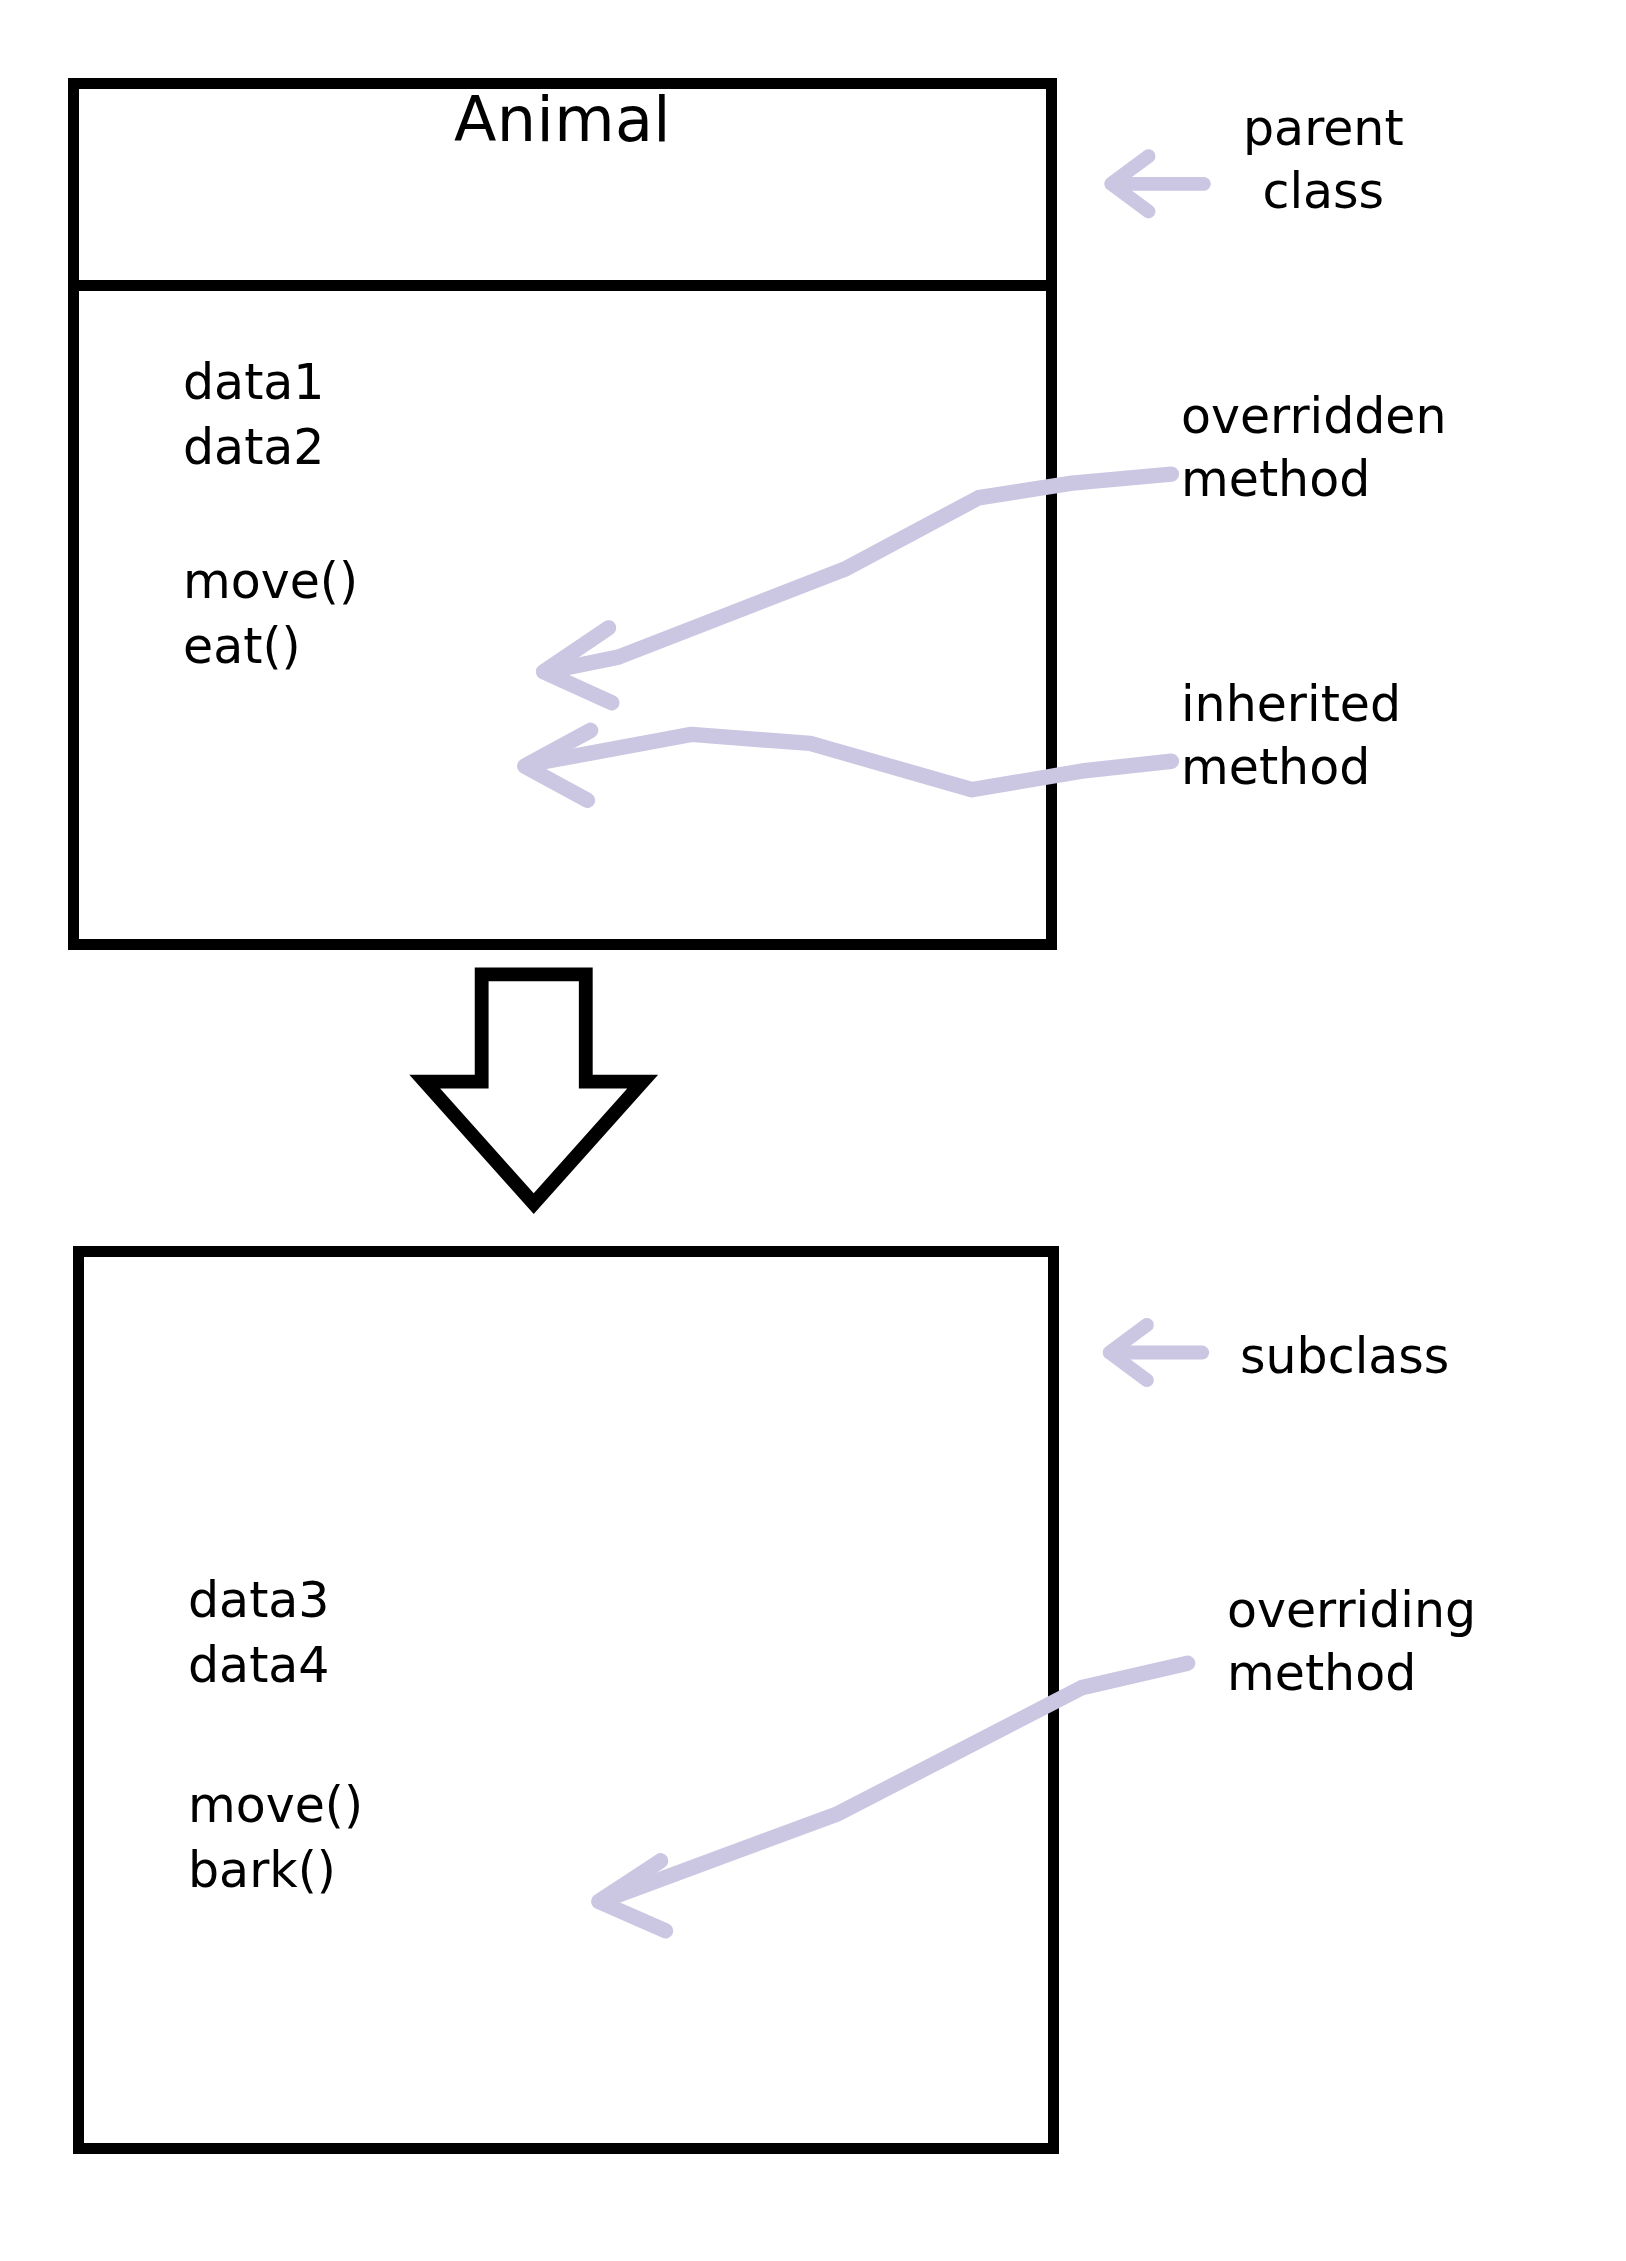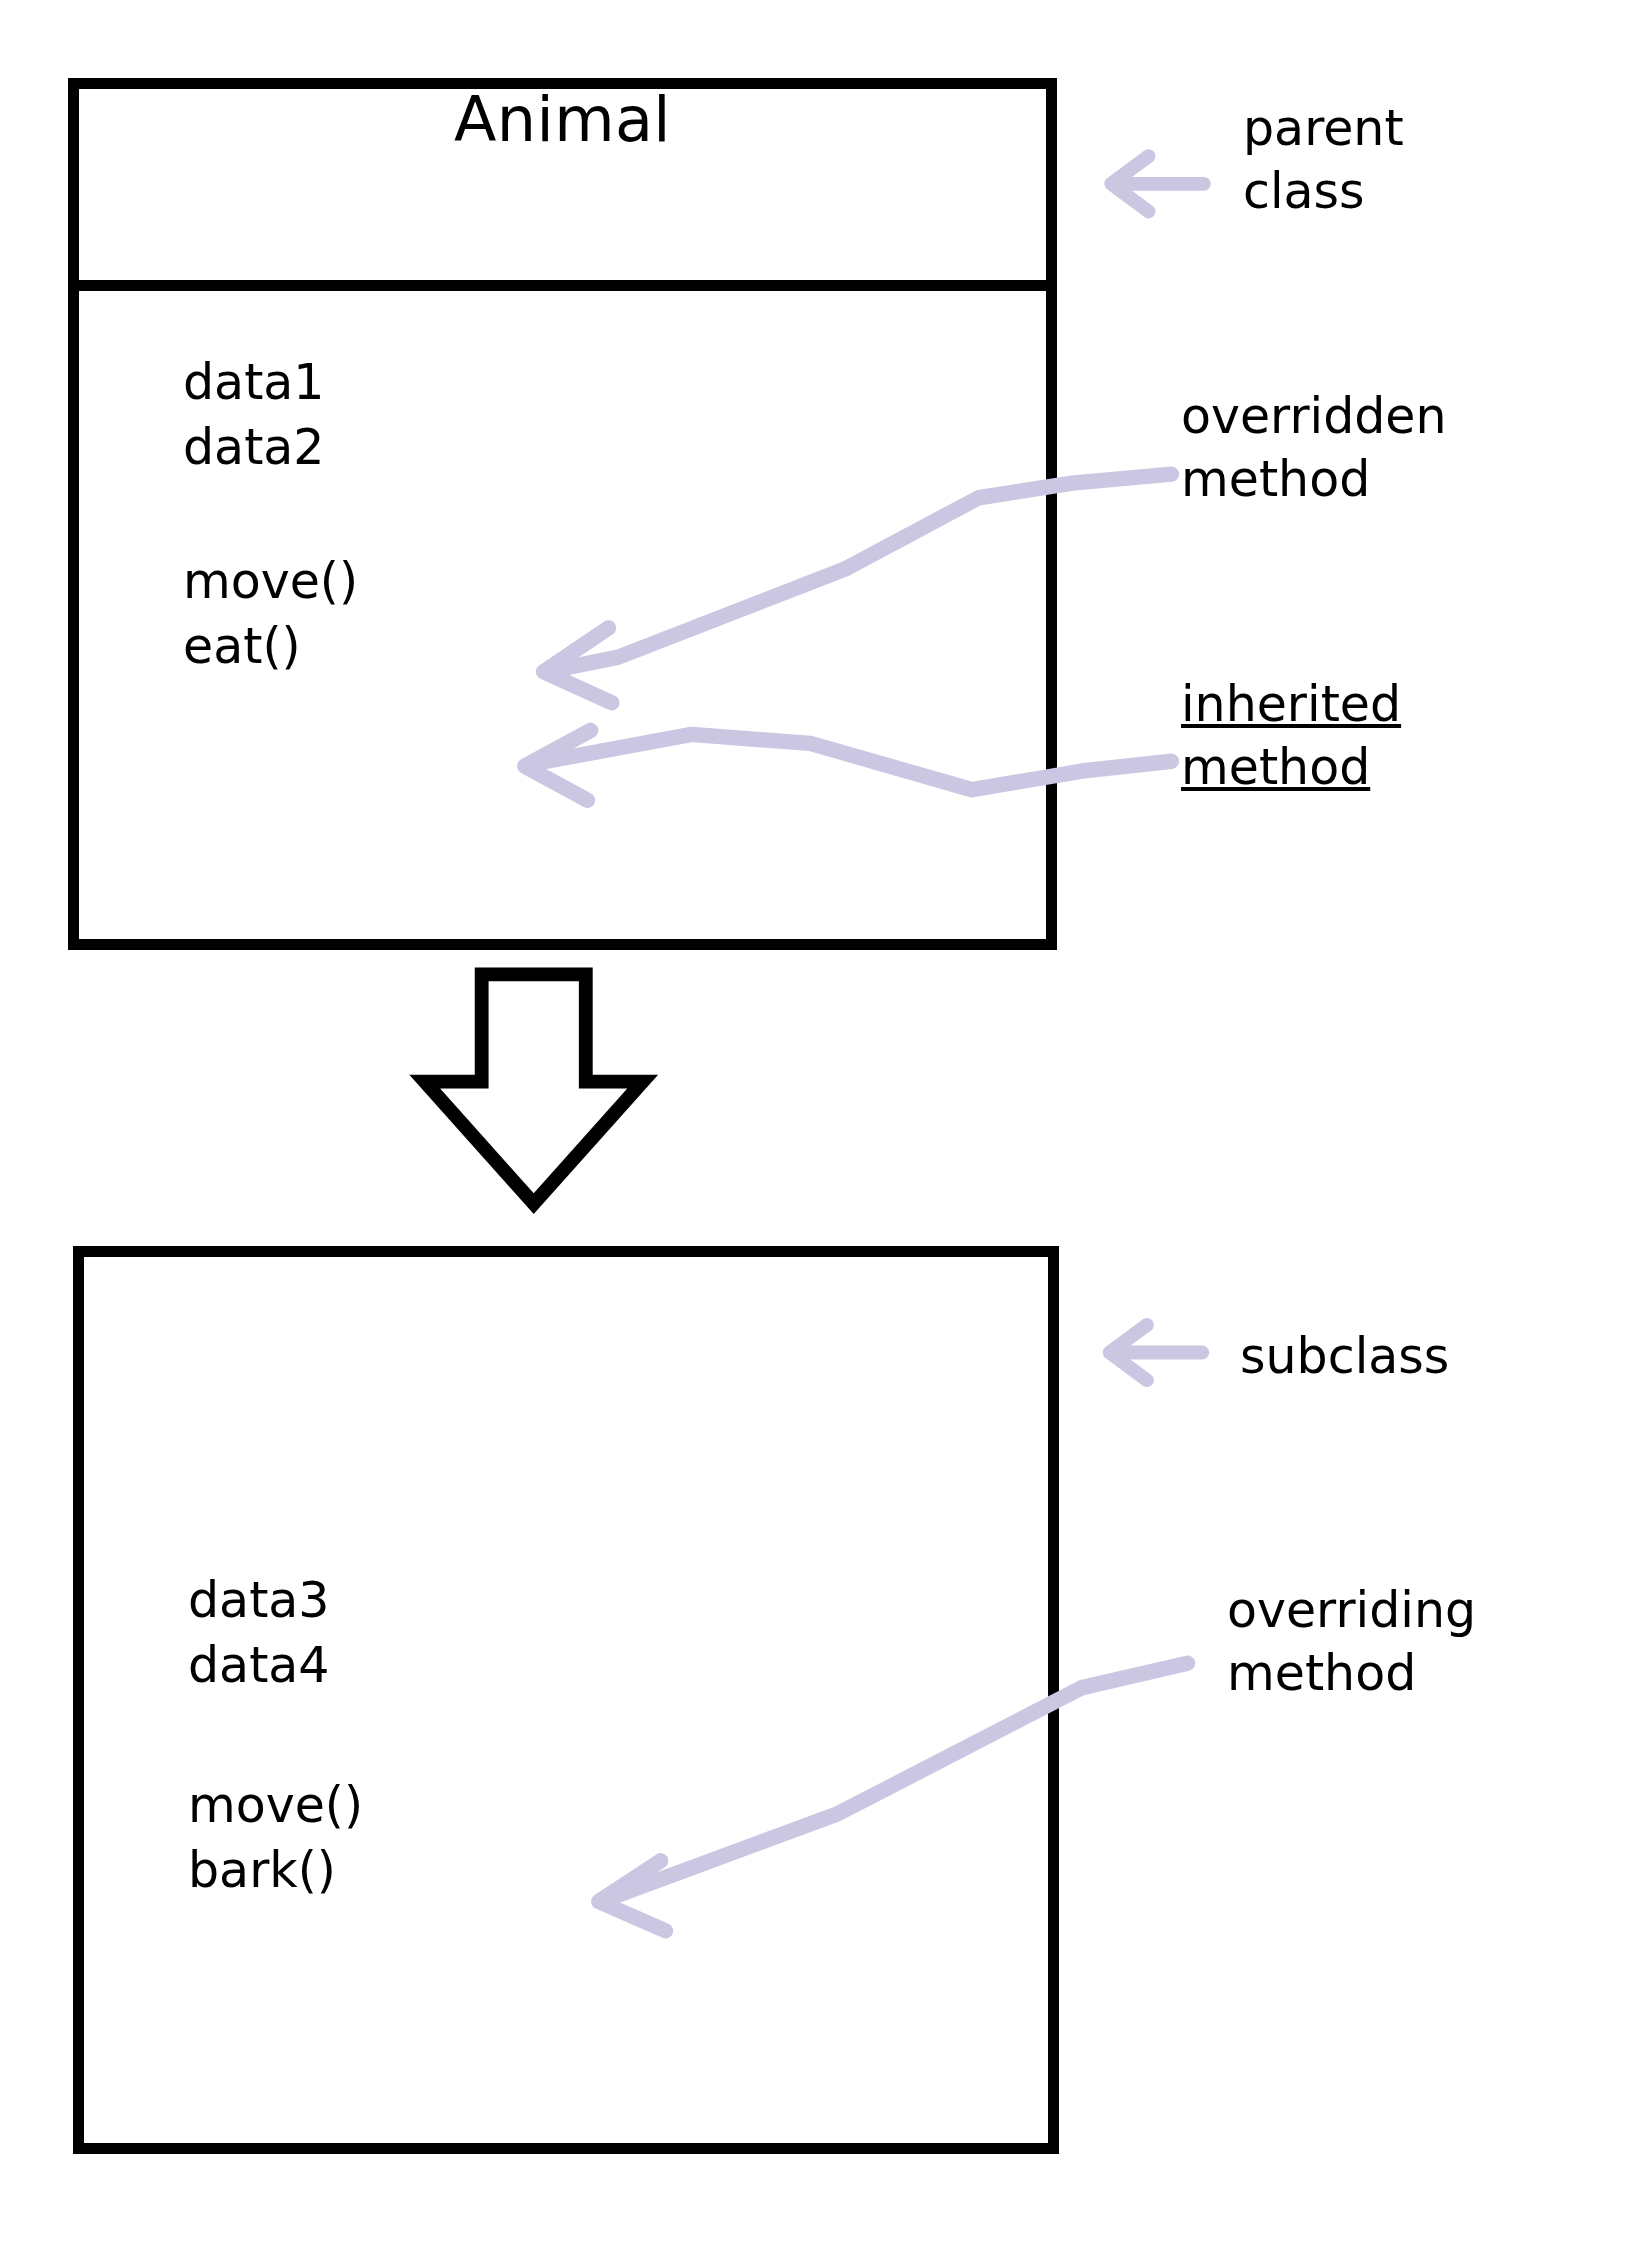--- a/index.html
+++ b/index.html
@@ -155,31 +155,31 @@
       <path d="M 1410 1629 L 1364 1663 L 1410 1697"></path>
     </g>
 
     <g stroke="#cbc6e2" fill="none" stroke-width="19" stroke-linecap="round" stroke-linejoin="round">
       <path d="M 1460 2045 L 1330 2075 L 1030 2230 L 760 2330 L 740 2336"></path>
       <path d="M 812 2288 L 736 2338 L 818 2374"></path>
     </g>
 
   </svg>
 
-  <div class="annotation" style="left:1243px; top:98px;">
+  <div class="annotation" style="left:1243px; top:98px;text-align:center;">
     <div>parent</div>
     <div>class</div>
   </div>
 
   <div class="annotation" style="left:1181px; top:386px;">
     <div>overridden</div>
     <div>method</div>
   </div>
 
-  <div class="annotation" style="left:1181px; top:674px;text-decoration:underline;">
+  <div class="annotation" style="left:1181px; top:674px;">
     <div>inherited</div>
     <div>method</div>
   </div>
 
   <div class="annotation" style="left:1240px; top:1326px;">
     <div>subclass</div>
   </div>
 
   <div class="annotation" style="left:1227px; top:1580px;">
     <div>overriding</div>

